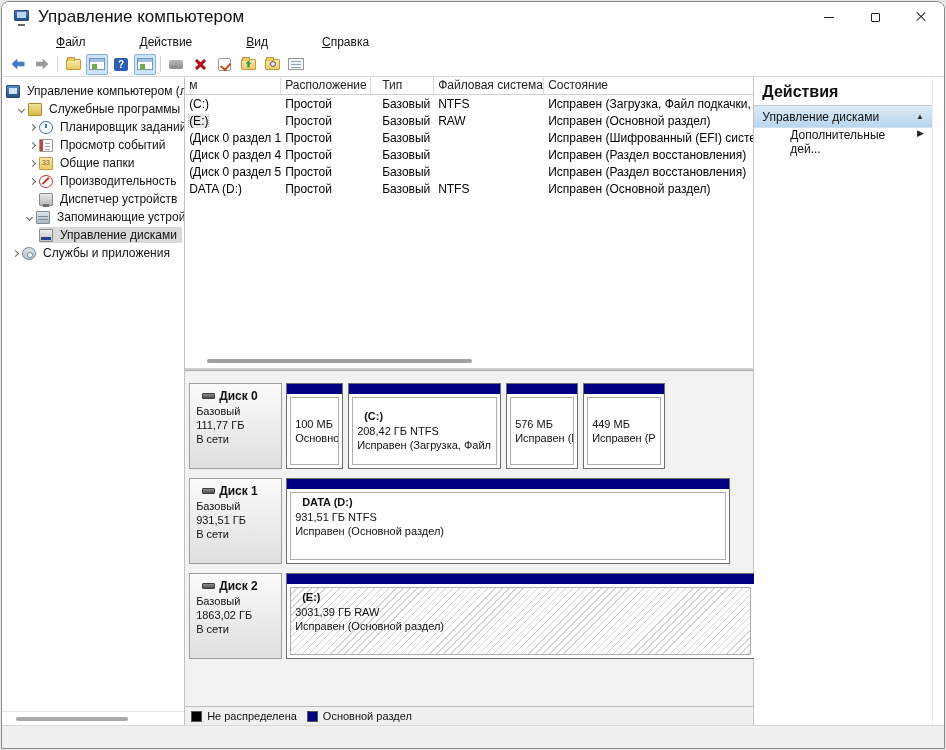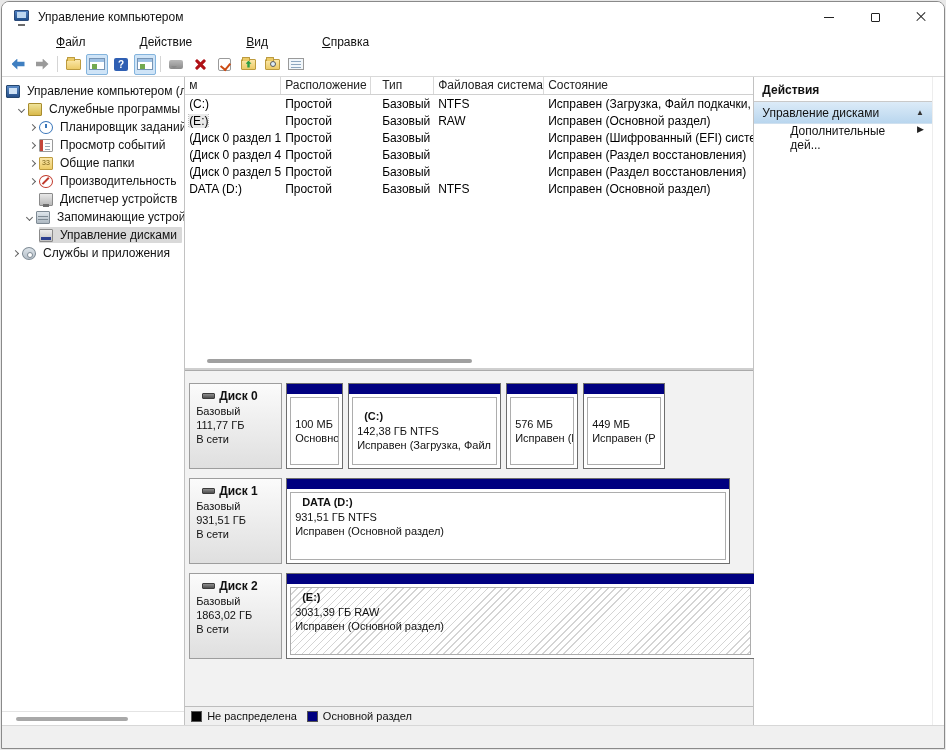--- a/index.html
+++ b/index.html
@@ -5,21 +5,21 @@
   * { margin:0; padding:0; box-sizing:border-box; }
   html,body { width:946px; height:750px; background:#e8e8e8; font-family:"Liberation Sans","DejaVu Sans",sans-serif; }
   .window { width:944px; height:748px; margin:1px; background:#ffffff; border:1px solid #8a8a8a; border-radius:8px 8px 0 0; overflow:hidden; display:flex; flex-direction:column; }
 
   
   .titlebar { height:30px; display:flex; align-items:center; background:#fff; flex:0 0 auto; }
   .app-icon { width:16px; height:14px; margin:0 8px 0 12px; position:relative; }
   .app-icon .mon { width:15px; height:11px; background:linear-gradient(#4d7fc0,#1f4e8c); border:1px solid #2a4a7a; border-radius:1px; }
   .app-icon .mon::after { content:""; position:absolute; left:3px; top:2px; width:9px; height:6px; background:#bcd6f0; }
   .app-icon .base { position:absolute; left:4px; bottom:-2px; width:7px; height:2px; background:#6b6b6b; }
-  .title-text { font-size:12px; color:#111; }
+  .title-text { font-size:17px; color:#111; }
   .win-controls { margin-left:auto; display:flex; height:30px; }
   .win-btn { width:46px; height:30px; display:flex; align-items:center; justify-content:center; }
   .glyph-min { width:10px; height:1px; background:#222; }
   .glyph-max { width:9px; height:9px; border:1px solid #222; border-radius:1px; }
   .glyph-close { position:relative; width:12px; height:12px; }
   .glyph-close::before,.glyph-close::after { content:""; position:absolute; left:0; top:5px; width:12px; height:1.2px; background:#222; }
   .glyph-close::before { transform:rotate(45deg); } .glyph-close::after { transform:rotate(-45deg); }
 
   
   .menubar { height:20px; display:flex; align-items:center; padding-left:10px; gap:2px; flex:0 0 auto; }
@@ -119,21 +119,21 @@
   .part-body .vol-name { font-weight:bold; padding-left:7px; }
   .part-body.hatched { background:repeating-linear-gradient(135deg,#ffffff 0 4px,#d4d4d4 4px 5px); }
   .legend { height:19px; flex:0 0 auto; border-top:1px solid #bdbdbd; background:#f0f0f0; display:flex; align-items:center; padding-left:6px; gap:10px; font-size:11px; color:#111; }
   .legend-item { display:flex; align-items:center; gap:5px; }
   .swatch { width:11px; height:11px; border:1px solid #555; }
   .sw-unalloc { background:#000000; } .sw-primary { background:#000080; }
 
   
   .actions { flex:1 1 auto; display:flex; flex-direction:column; background:#fff; }
   .actions-inner { margin-right:11px; flex:1 1 auto; border-right:1px solid #ededed; display:flex; flex-direction:column; }
-  .actions-title { font-size:12px; font-weight:bold; color:#111; padding:6px 8px 4px 8px; border-bottom:1px solid #c9c9c9; }
+  .actions-title { font-size:16px; font-weight:bold; color:#111; padding:6px 8px 4px 8px; border-bottom:1px solid #c9c9c9; }
   .action-group { height:22px; display:flex; align-items:center; justify-content:space-between; padding:0 8px; font-size:12px; color:#111; background:linear-gradient(#dcebf8,#b9d6ee); border-bottom:1px solid #cfe0ef; }
   .tri-up { font-size:8px; color:#333; }
   .action-sub { height:22px; display:flex; align-items:flex-start; justify-content:space-between; padding:0 8px 0 36px; font-size:12px; color:#111; }
   .tri-right { font-size:9px; color:#222; }
 
   
   .statusbar { height:23px; flex:0 0 auto; background:#f0f0f0; border-top:1px solid #d7d7d7; }
 </style>
 </head>
 <body>
@@ -361,21 +361,21 @@
                 <div class="part-bar"></div>
                 <div class="part-body">
                   <div>100 МБ</div>
                   <div>Основной</div>
                 </div>
               </div>
               <div class="partition" style="width:153px">
                 <div class="part-bar"></div>
                 <div class="part-body">
                   <div class="vol-name">(C:)</div>
-                  <div>142,38 ГБ NTFS</div>
+                  <div>208,42 ГБ NTFS</div>
                   <div>Исправен (Загрузка, Файл</div>
                 </div>
               </div>
               <div class="partition" style="width:72px">
                 <div class="part-bar"></div>
                 <div class="part-body">
                   <div>576 МБ</div>
                   <div>Исправен (Ра</div>
                 </div>
               </div>

